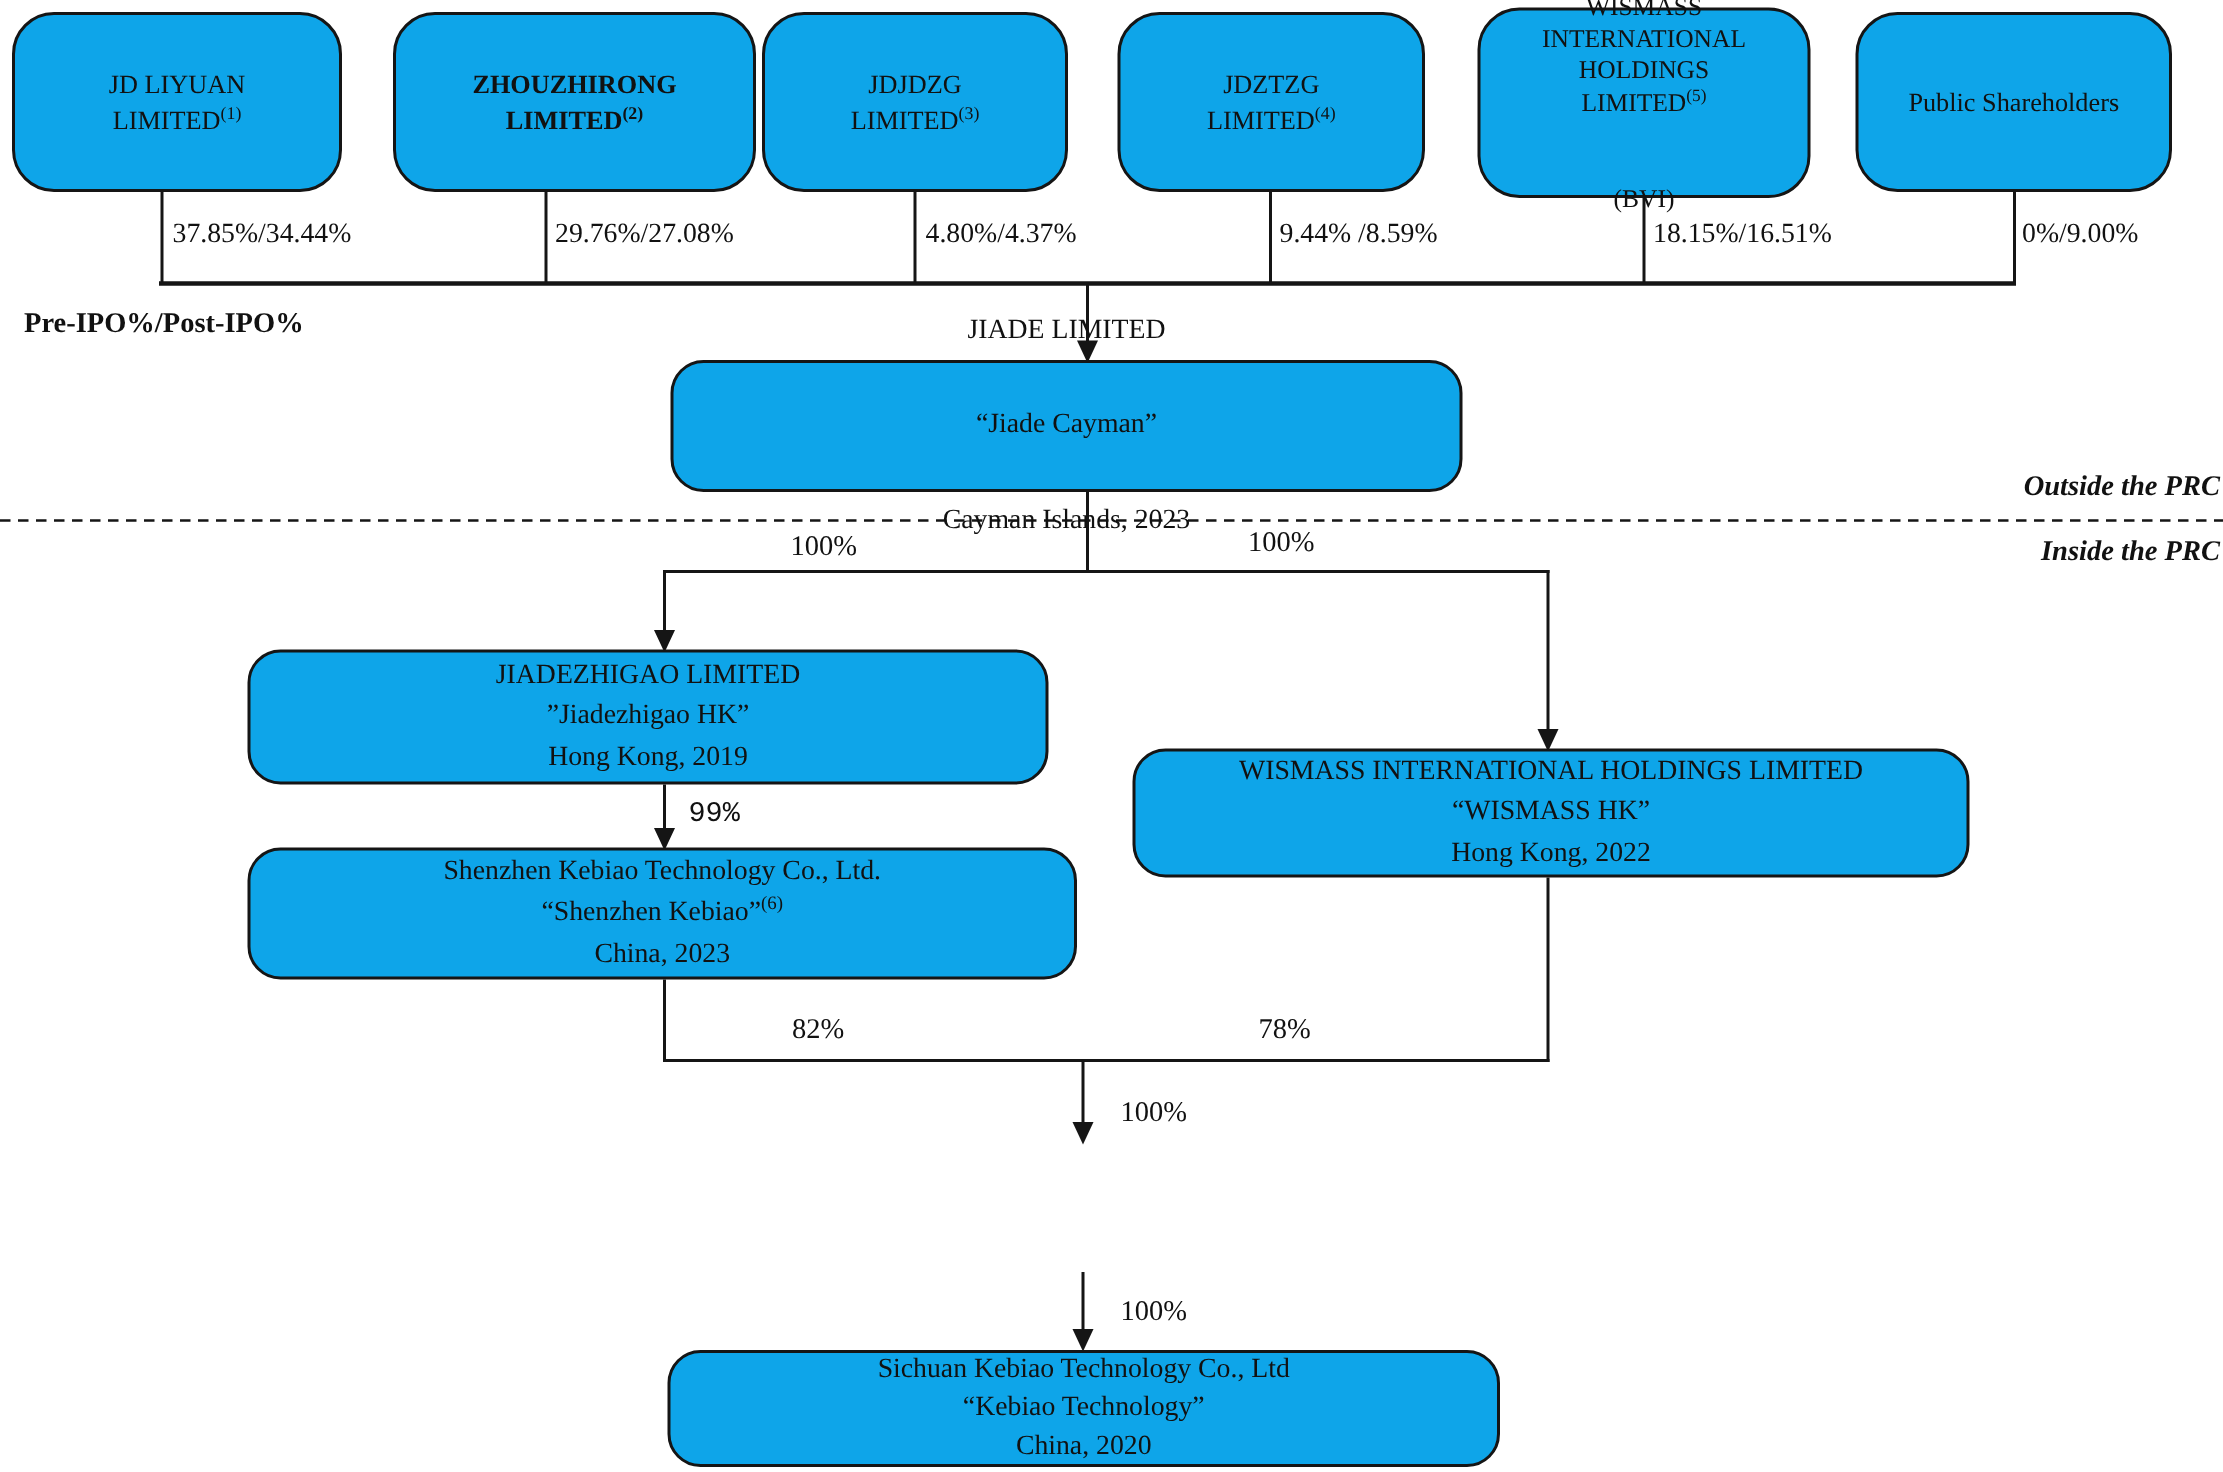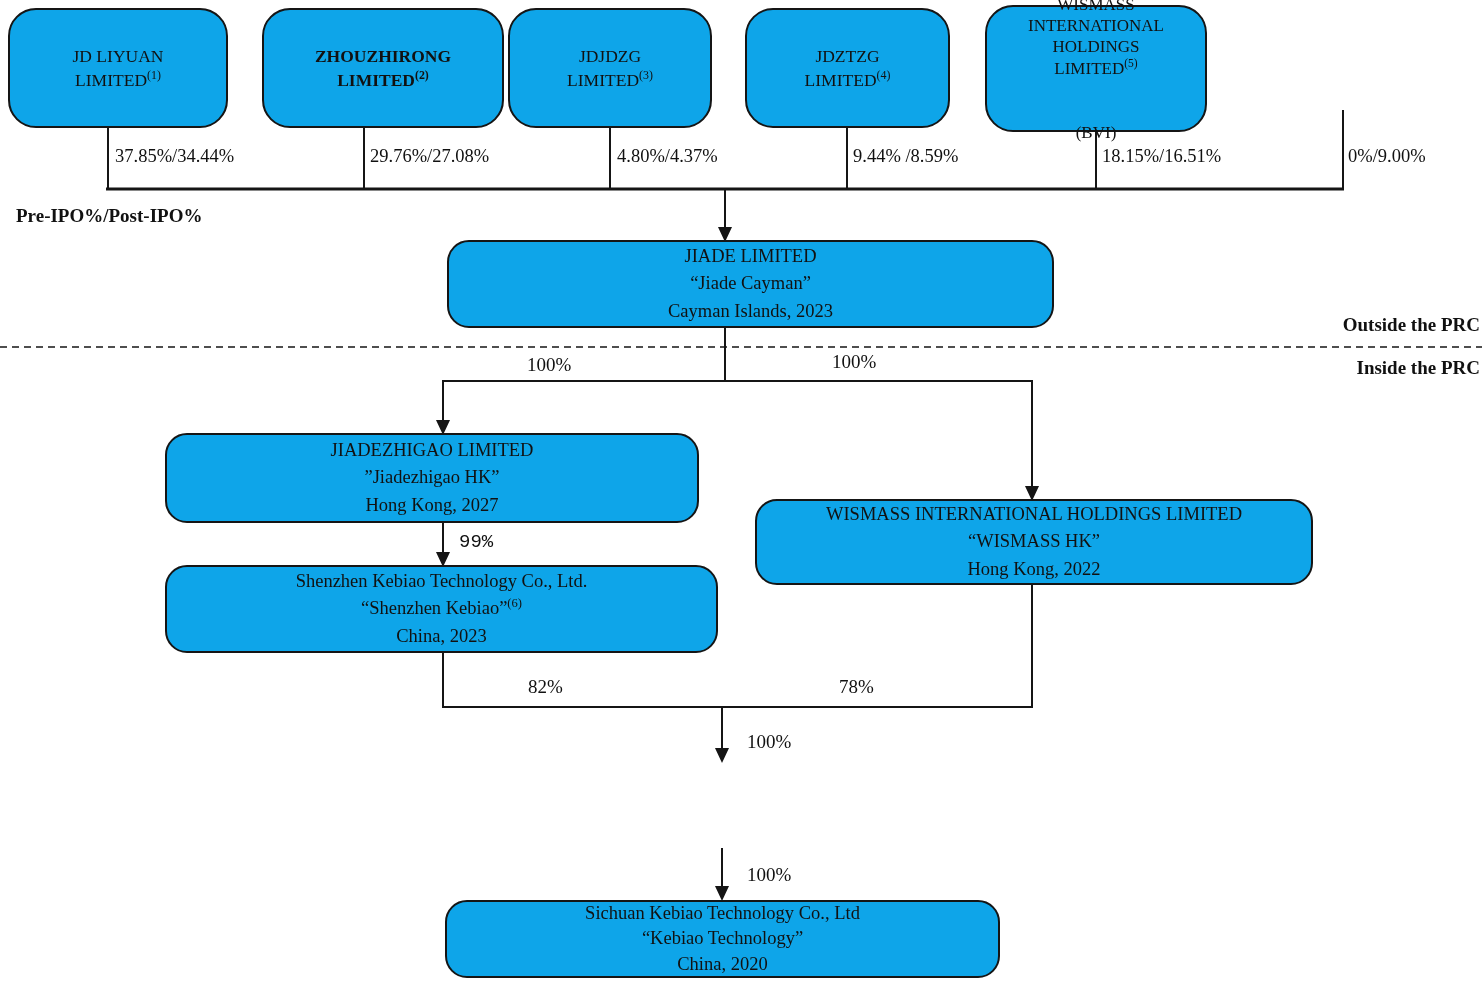--- a/index.html
+++ b/index.html
@@ -16,21 +16,21 @@
   .tbox{border-radius:28px;font-size:17.5px;line-height:1.38;}
   .tbox .bname{white-space:pre-line;}
   .tbox sup{font-size:0.68em;line-height:0;}
   .tbox .bextra{display:block;margin-top:43px;}
   .ebox{border-radius:22px;font-size:18.5px;line-height:1.48;}
   .ebox .eline{display:block;white-space:pre-line;}
   .ebox sup{font-size:0.68em;line-height:0;}
   .lbl{position:absolute;z-index:3;font-size:18.5px;white-space:nowrap;}
   .pct{font-size:19px;}
   .bold{font-weight:bold;font-size:19px;}
-  .right{right:2px;text-align:right;}
+  .right{right:2px;text-align:right;font-style:italic;}
 </style>
 </head>
 <body>
 
 <div id="stage">
 
   <svg id="connectors" width="1482" height="981" viewBox="0 0 1482 981">
     <g stroke="#151515" stroke-width="2" fill="none">
 
       <line x1="108" y1="110" x2="108" y2="190"></line>
@@ -86,50 +86,53 @@
   <div class="box tbox" style="left:745px;top:8px;width:205px;height:120px;">
     <div><span class="bname">JDZTZG
 LIMITED</span><sup>(4)</sup></div>
   </div>
   <div class="box tbox" style="left:985px;top:5px;width:222px;height:127px;font-size:17px;line-height:1.24;">
     <div><span class="bname">WISMASS
 INTERNATIONAL
 HOLDINGS
 LIMITED</span><sup>(5)</sup><span class="bextra">(BVI)</span></div>
   </div>
+  <div class="box tbox" style="left:1237px;top:8px;width:211px;height:120px;">
+    <div><span class="bname">Public Shareholders</span></div>
+  </div>
 
   <div class="lbl" style="left:115px;top:146px;">37.85%/34.44%</div>
   <div class="lbl" style="left:370px;top:146px;">29.76%/27.08%</div>
   <div class="lbl" style="left:617px;top:146px;">4.80%/4.37%</div>
   <div class="lbl" style="left:853px;top:146px;">9.44% /8.59%</div>
   <div class="lbl" style="left:1102px;top:146px;">18.15%/16.51%</div>
   <div class="lbl" style="left:1348px;top:146px;">0%/9.00%</div>
 
   <div class="lbl bold" style="left:16px;top:205px;">Pre-IPO%/Post-IPO%</div>
   <div class="lbl bold right" style="top:314px;">Outside the PRC</div>
   <div class="lbl bold right" style="top:357px;">Inside the PRC</div>
 
   <div class="lbl pct" style="left:527px;top:354px;">100%</div>
   <div class="lbl pct" style="left:832px;top:351px;">100%</div>
   <div class="lbl pct" style="left:459px;top:531px;font-family:Liberation Mono, monospace;">99%</div>
   <div class="lbl pct" style="left:528px;top:676px;">82%</div>
   <div class="lbl pct" style="left:839px;top:676px;">78%</div>
   <div class="lbl pct" style="left:747px;top:731px;">100%</div>
   <div class="lbl pct" style="left:747px;top:864px;">100%</div>
 
-  <div class="box ebox" style="left:447px;top:240px;width:607px;height:88px;">
+  <div class="box ebox" style="left:447px;top:240px;width:528px;height:88px;gap:36px;">
     <span class="eline">JIADE LIMITED</span>
     <span class="eline">“Jiade Cayman”</span>
     <span class="eline">Cayman Islands, 2023</span>
   </div>
 
   <div class="box ebox" style="left:165px;top:433px;width:534px;height:90px;">
     <span class="eline">JIADEZHIGAO LIMITED</span>
     <span class="eline">”Jiadezhigao HK”</span>
-    <span class="eline">Hong Kong, 2027</span>
+    <span class="eline">Hong Kong, 2019</span>
   </div>
 
   <div class="box ebox" style="left:755px;top:499px;width:558px;height:86px;">
     <span class="eline">WISMASS INTERNATIONAL HOLDINGS LIMITED</span>
     <span class="eline">“WISMASS HK”</span>
     <span class="eline">Hong Kong, 2022</span>
   </div>
 
   <div class="box ebox" style="left:165px;top:565px;width:553px;height:88px;">
     <span class="eline">Shenzhen Kebiao Technology Co., Ltd.</span>

